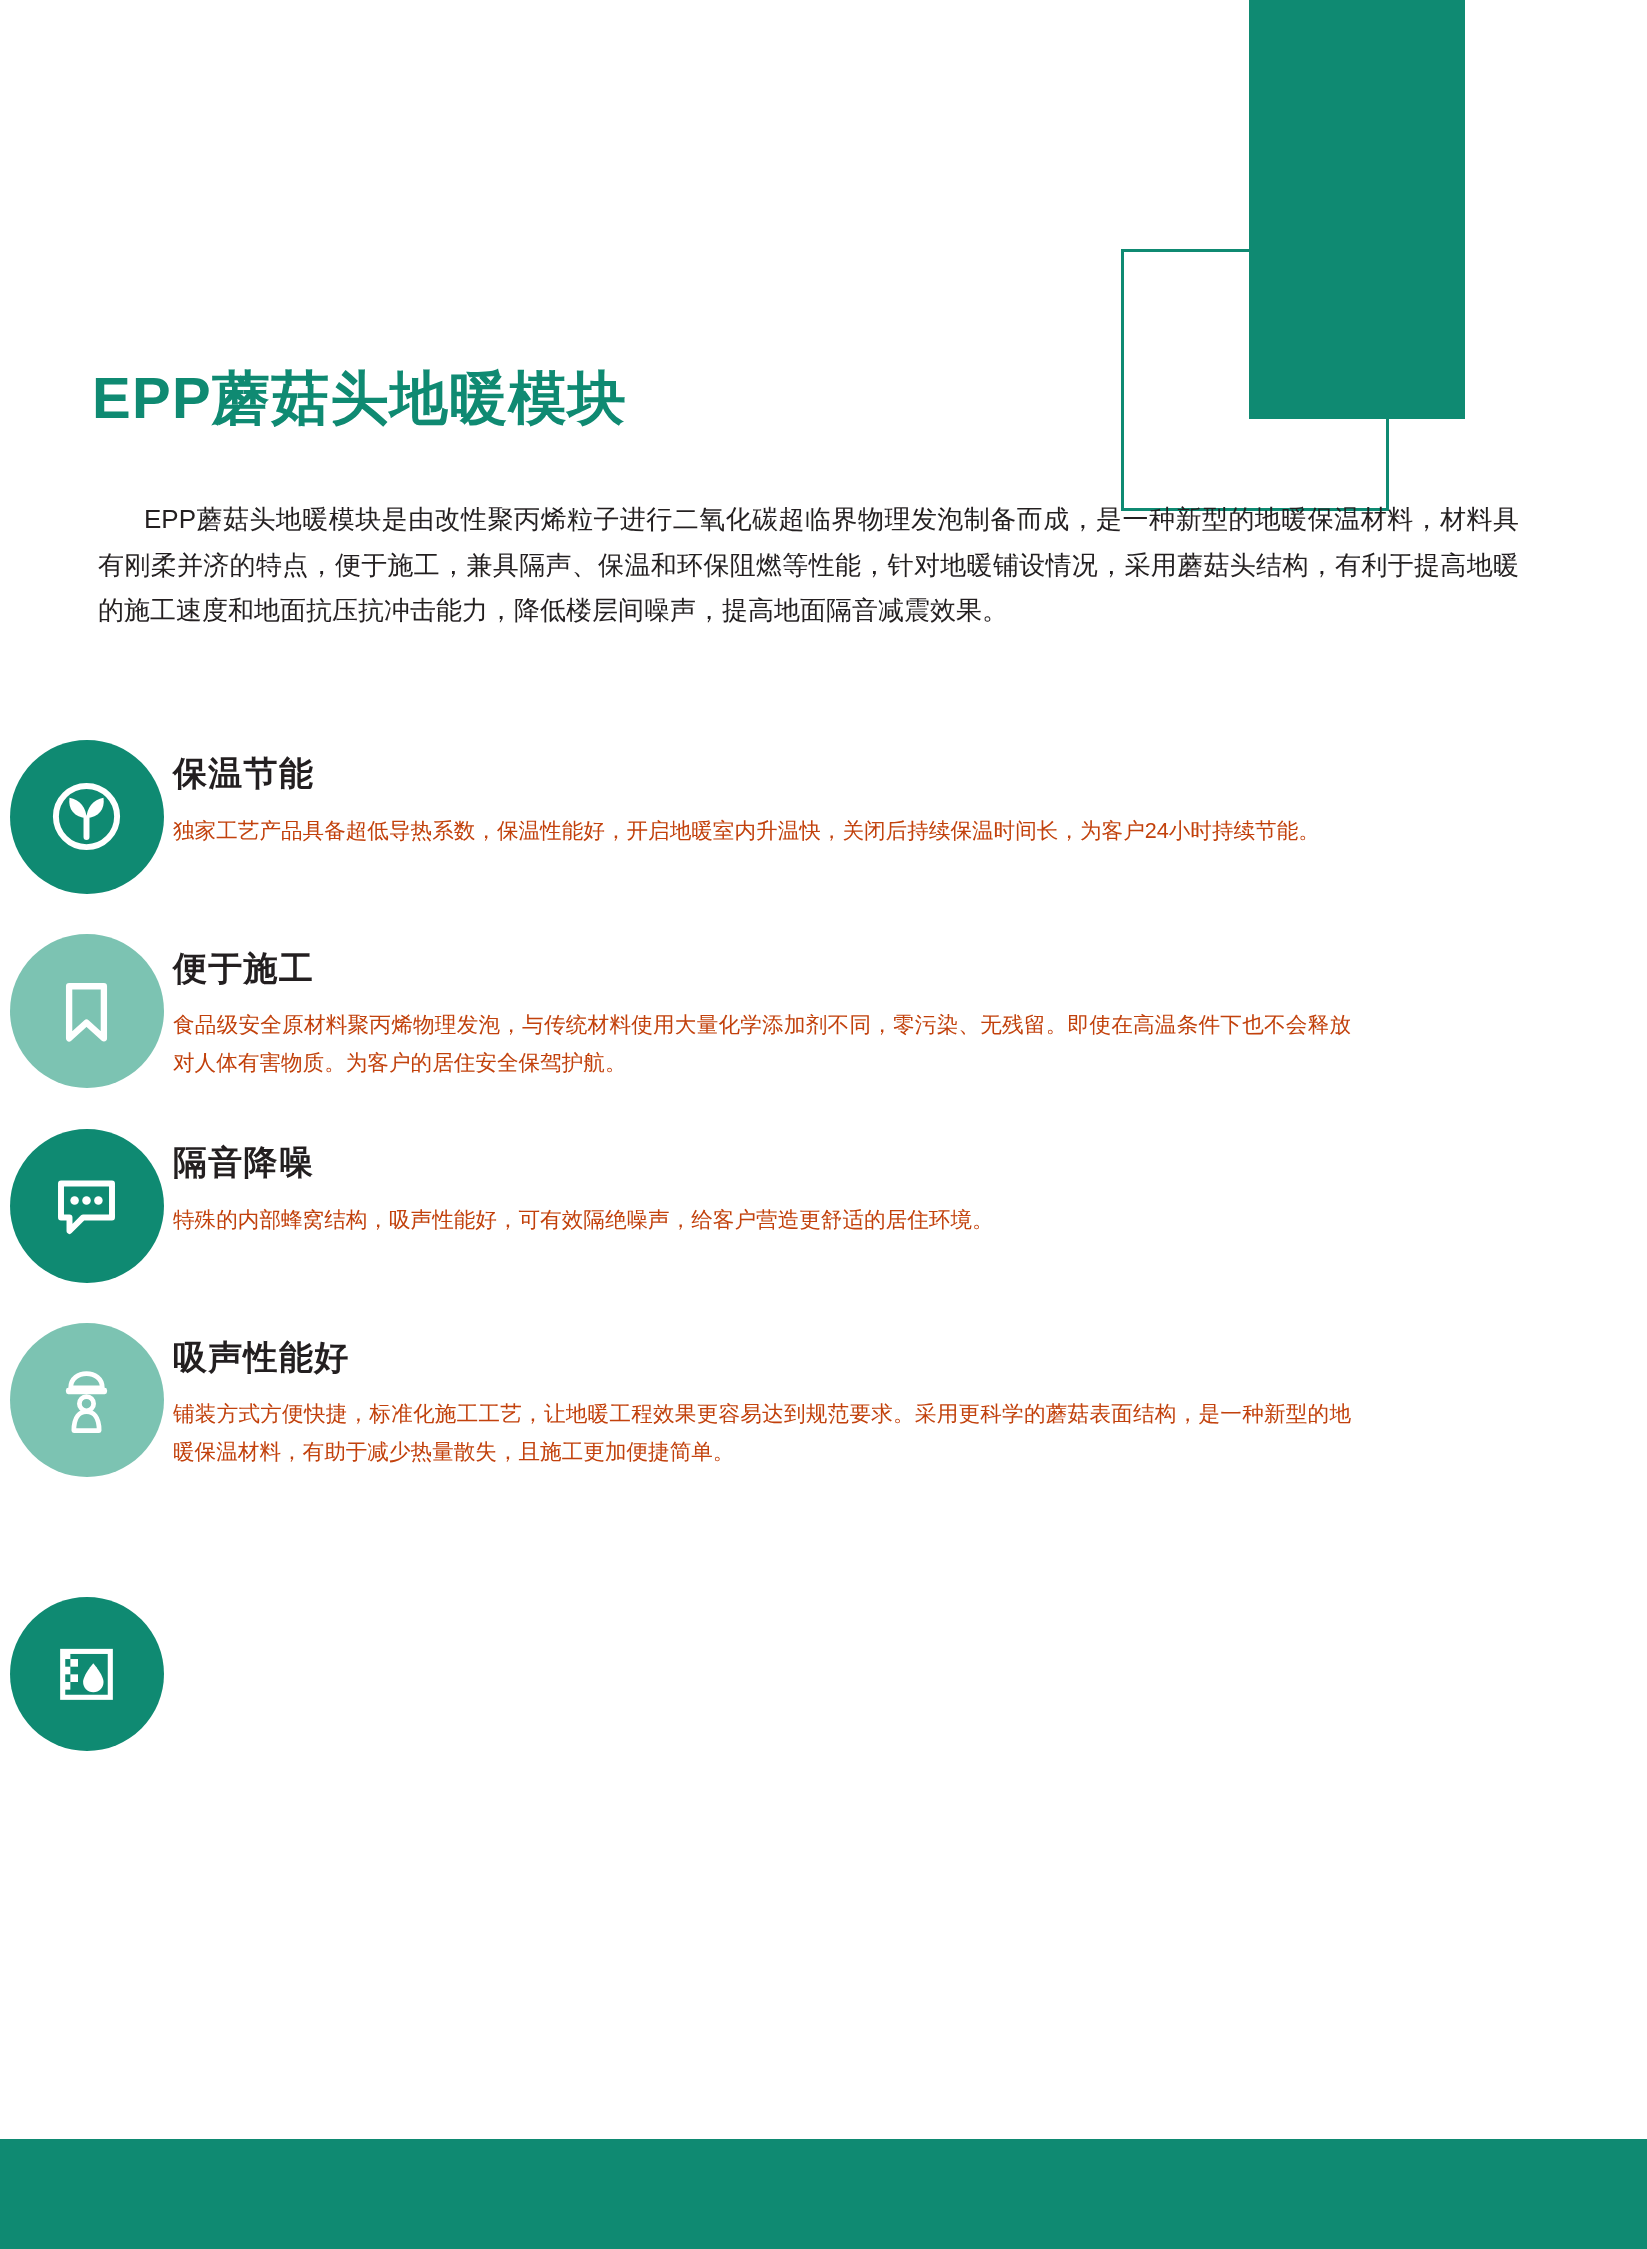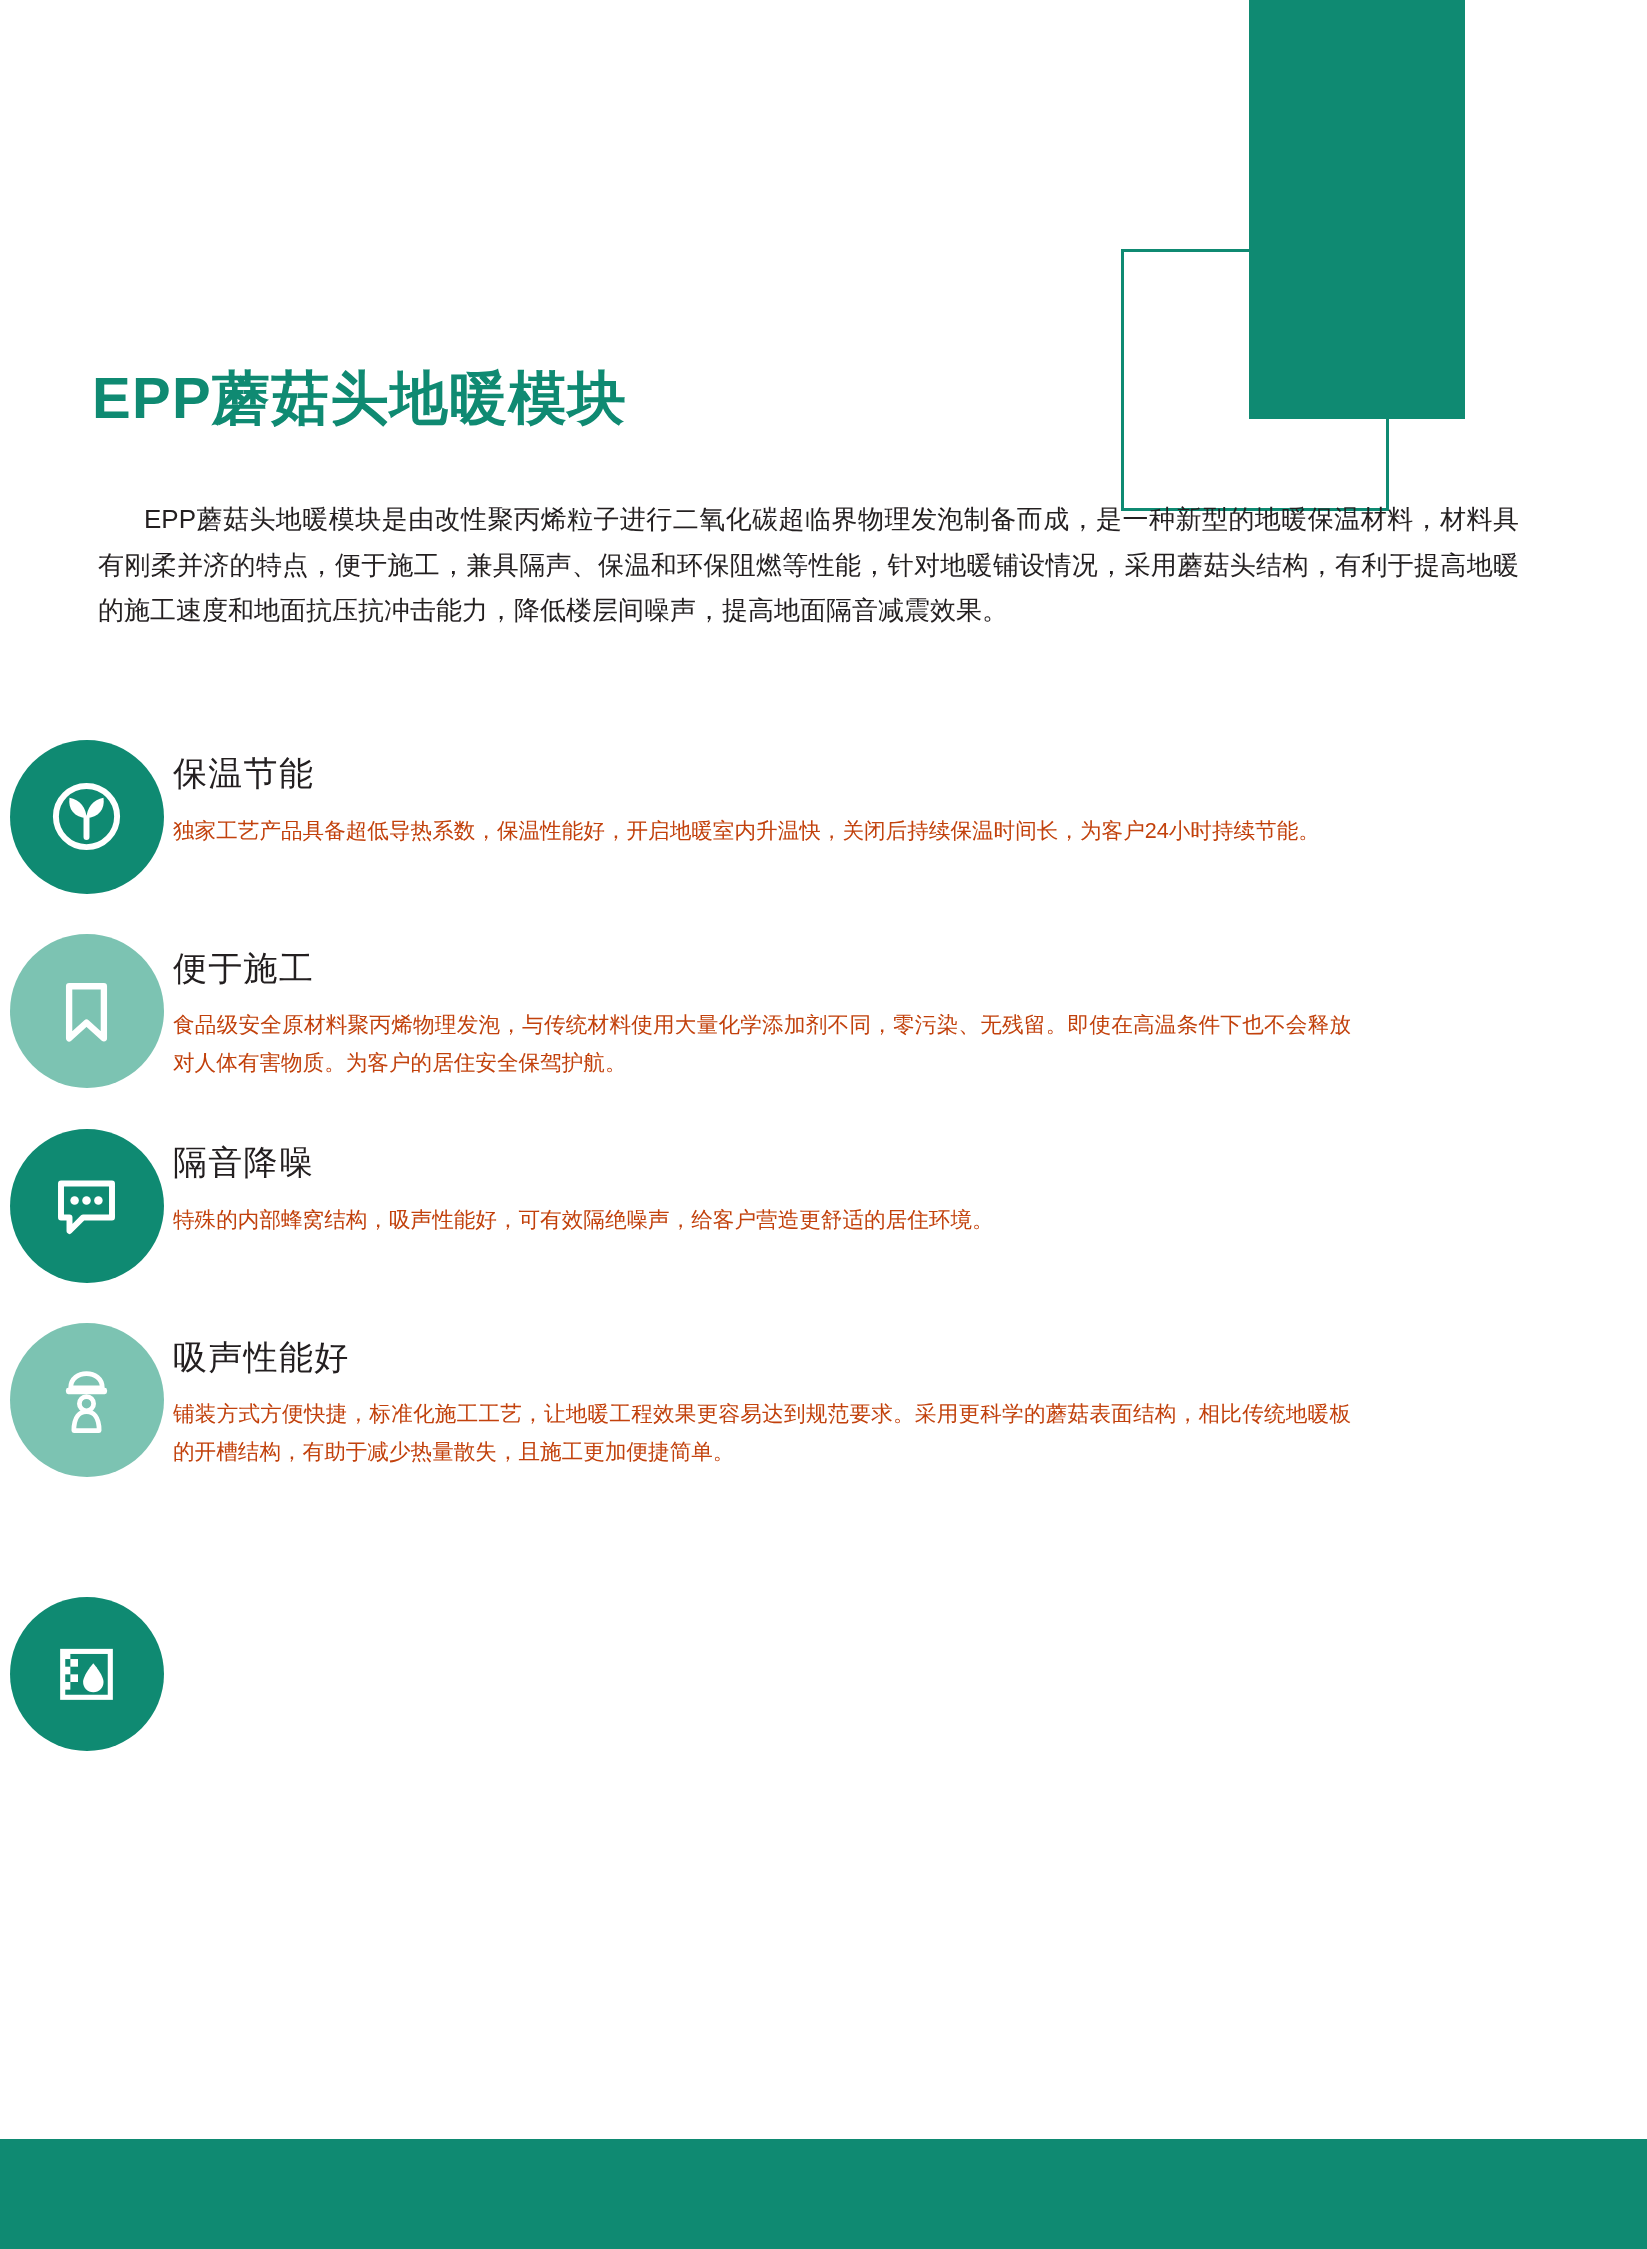--- a/index.html
+++ b/index.html
@@ -116,21 +116,21 @@
   }
   .circle.dark { background: #0f8a72; }
   .circle.light { background: #7cc3b2; }
 
   .ftext {
     padding-top: 18.3px;
     width: 1296px;
   }
   .fheading {
     font-size: 34px;
-    font-weight: normal;
+    font-weight: bold;
     color: #231f20;
     margin-bottom: 14.4px;
     letter-spacing: 1.3px;
   }
   .fbody {
     font-size: 21.6px;
     line-height: 1.75;
     color: #c2410c;
     width: 1178px;
     text-align: justify;
@@ -207,21 +207,21 @@
           <svg width="79" height="79" viewBox="0 0 100 100" aria-hidden="true">
             <path d="M30 34 C30 22 40 16 50 16 C60 16 70 22 70 34 Z" fill="none" stroke="#ffffff" stroke-width="6" stroke-linejoin="round"></path>
             <rect x="24" y="34" width="52" height="8" rx="3" fill="#ffffff"></rect>
             <circle cx="50" cy="54" r="9" fill="none" stroke="#ffffff" stroke-width="6"></circle>
             <path d="M34 88 C34 70 42 64 50 64 C58 64 66 70 66 88 Z" fill="none" stroke="#ffffff" stroke-width="6" stroke-linejoin="round"></path>
           </svg>
         </div>
       </div>
       <div class="ftext">
         <div class="fheading">吸声性能好</div>
-        <div class="fbody">铺装方式方便快捷，标准化施工工艺，让地暖工程效果更容易达到规范要求。采用更科学的蘑菇表面结构，相比传统地暖板的开槽结构，有助于减少热量散失，且施工更加便捷简单。</div>
+        <div class="fbody">铺装方式方便快捷，标准化施工工艺，让地暖工程效果更容易达到规范要求。采用更科学的蘑菇表面结构，是一种新型的地暖保温材料，有助于减少热量散失，且施工更加便捷简单。</div>
       </div>
     </div>
 
     <div class="spacer-gap"></div>
 
     <div class="feature">
       <div class="icon-wrap">
         <div class="circle dark">
           <svg width="85" height="85" viewBox="0 0 100 100" aria-hidden="true">
             <rect x="22" y="24" width="56" height="54" fill="none" stroke="#ffffff" stroke-width="6"></rect>

